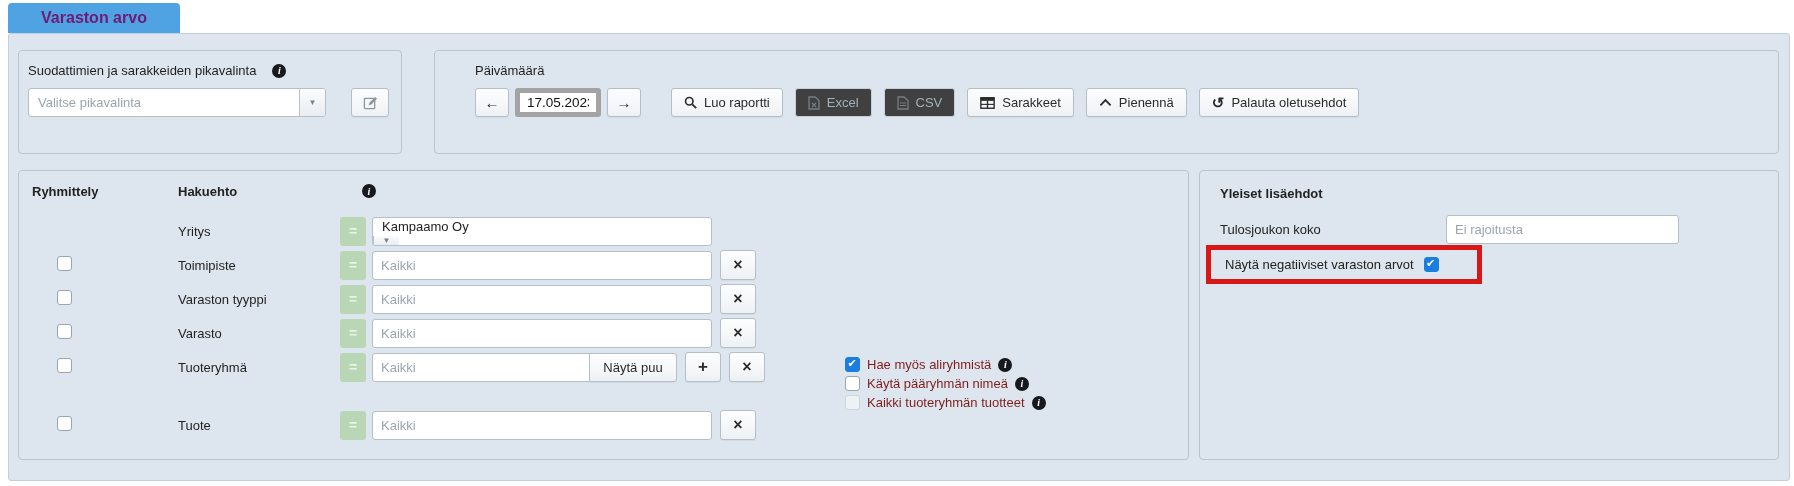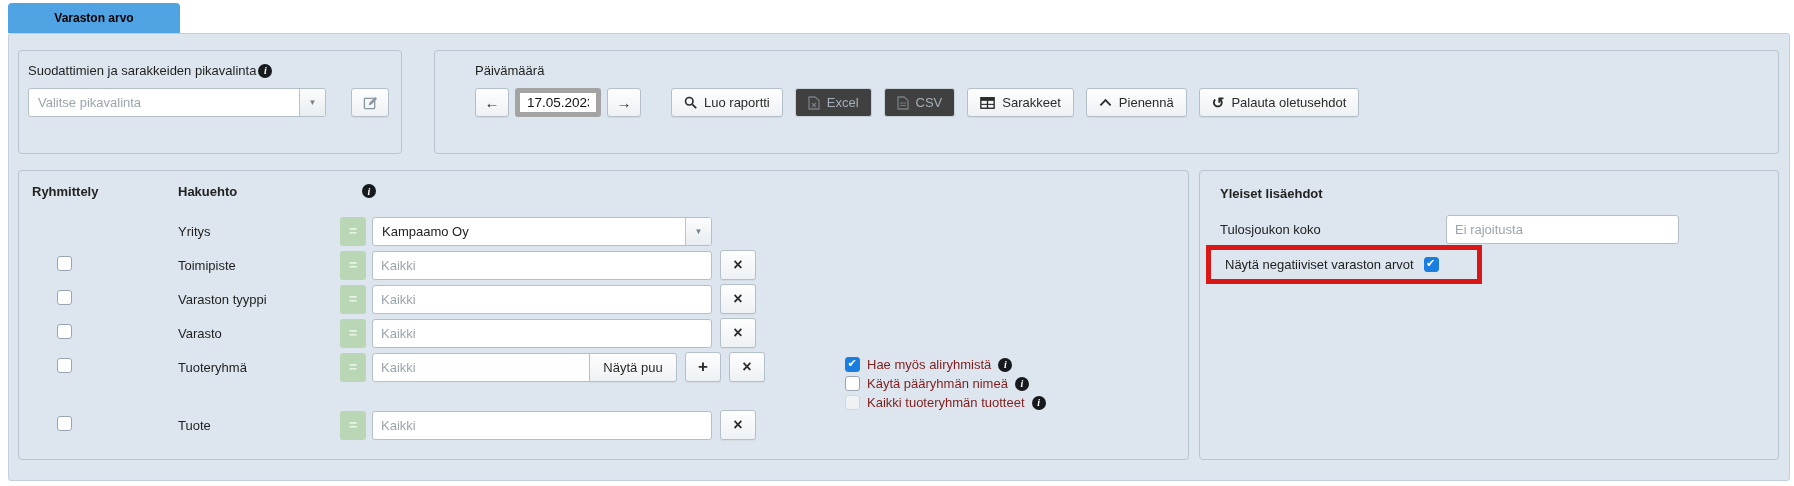--- a/index.html
+++ b/index.html
@@ -2,35 +2,35 @@
 <html><head>
 <meta charset="utf-8">
 <style>
   * { box-sizing: border-box; }
   html,body { margin:0; padding:0; background:#fff; }
   body { font-family:"Liberation Sans", sans-serif; font-size:13px; color:#222; }
   .page { position:relative; width:1794px; height:486px; background:#fff; overflow:hidden; }
 
   
   .tab { position:absolute; left:8px; top:3px; width:172px; height:30px; background:#4fa3e3;
-         color:#000000; font-weight:bold; font-size:12px; border-radius:4px 4px 0 0;
+         color:#701a75; font-weight:bold; font-size:16px; border-radius:4px 4px 0 0;
          display:flex; align-items:center; justify-content:center; cursor:pointer; }
 
   
   .container { position:absolute; left:8px; top:33px; width:1782px; height:448px;
                background:#dde6ee; border:1px solid #c3cfda; border-radius:3px;
                padding:16px 10px 0 9px; }
 
   .panel { border:1px solid #b7c5d1; border-radius:4px; background:transparent; }
 
   
   .top-row { display:flex; height:104px; }
   .quick-panel { width:384px; margin-right:32px; padding:12px 12px 0 9px; }
   .date-panel  { flex:1; padding:12px 14px 0 40px; }
-  .panel-title { color:#1f1f1f; margin-bottom:10px; display:flex; align-items:center; gap:2px; }
+  .panel-title { color:#1f1f1f; margin-bottom:10px; display:flex; align-items:center; gap:16px; }
 
   .quick-controls { display:flex; align-items:center; }
   .select { display:flex; align-items:stretch; height:29px; background:#fff;
             border:1px solid #b3bfc9; border-radius:3px; cursor:pointer; }
   .select .txt { flex:1; display:flex; align-items:center; padding:0 9px; white-space:nowrap; overflow:hidden; }
   .select .txt.placeholder { color:#9aa5ae; }
   .select .caret { width:26px; border-left:1px solid #b9c3cb; background:linear-gradient(#fbfcfd,#e9edf1);
                    display:flex; align-items:center; justify-content:center; color:#75828c; font-size:8px;
                    border-radius:0 2px 2px 0; }
   .quick-select { width:298px; }
@@ -67,21 +67,21 @@
   .c1 { width:159px; padding-left:38px; }
   .c2 { width:162px; color:#1f1f1f; }
   .c3 { width:32px; }
   .eq { width:26px; height:29px; background:#b9d7b5; color:#e9f3e6; font-weight:bold; font-size:14px;
         border:none; border-radius:3px; display:flex; align-items:center; justify-content:center; cursor:pointer; }
   .tin { height:29px; border:1px solid #b3bfc9; border-radius:3px; padding:0 8px; background:#fff;
          font-family:"Liberation Sans", sans-serif; font-size:13px; color:#333; }
   .tin::placeholder { color:#9aa5ae; }
   .tin.w340 { width:340px; }
   .tin.w218 { width:218px; border-radius:3px 0 0 3px; }
-  .sel340 { width:340px; }
+  .sel340 { width:340px;flex-direction:column; }
   .group-btn { border-radius:0 3px 3px 0; margin-left:-1px; width:88px; padding:0; }
   .xbtn { width:36px; height:30px; padding:0; margin-left:8px; font-size:16px; font-weight:bold; }
   .plusbtn { width:36px; height:30px; padding:0; margin-left:8px; font-size:17px; font-weight:bold; }
 
   
   input[type=checkbox] { appearance:none; -webkit-appearance:none; width:15px; height:15px; margin:0;
         border:1px solid #98a6b3; border-radius:3px; background:#fff; position:relative; cursor:pointer; flex:none; }
   input[type=checkbox]:checked { background:#1a7ee0; border-color:#1a7ee0; }
   input[type=checkbox]:checked::after { content:"✔"; position:absolute; left:1.5px; top:-1px;
         color:#fff; font-size:11px; }

